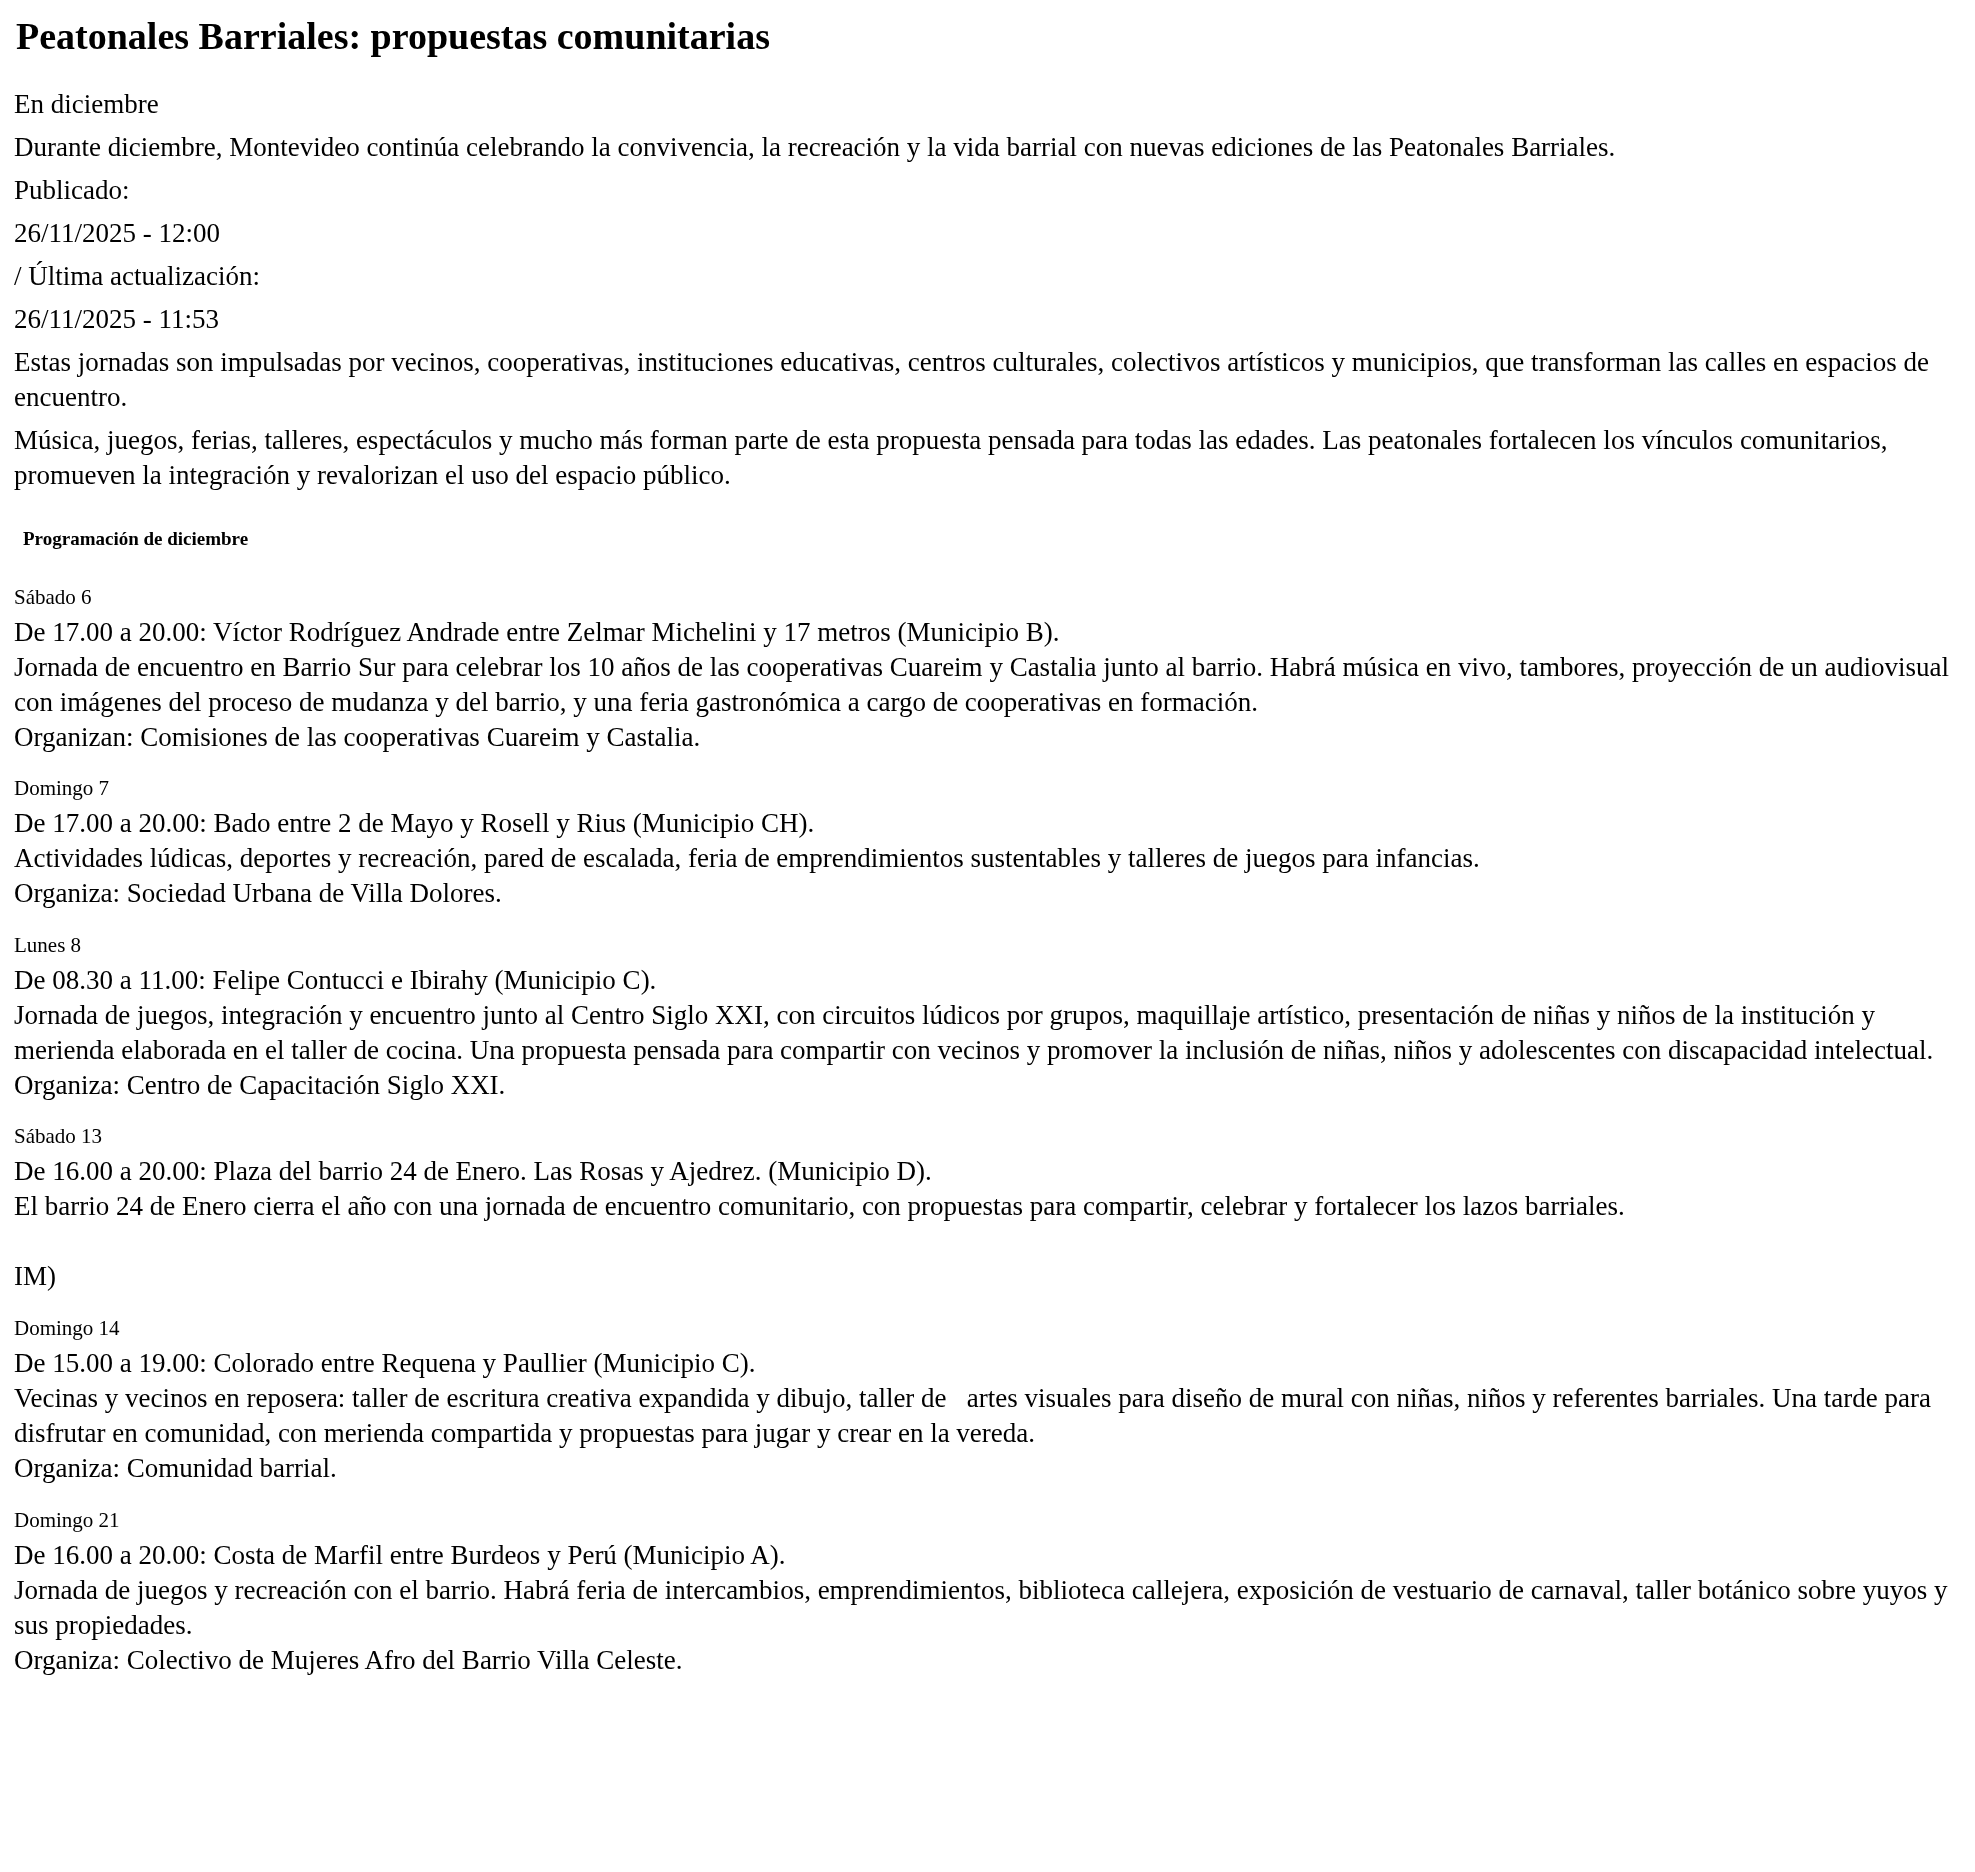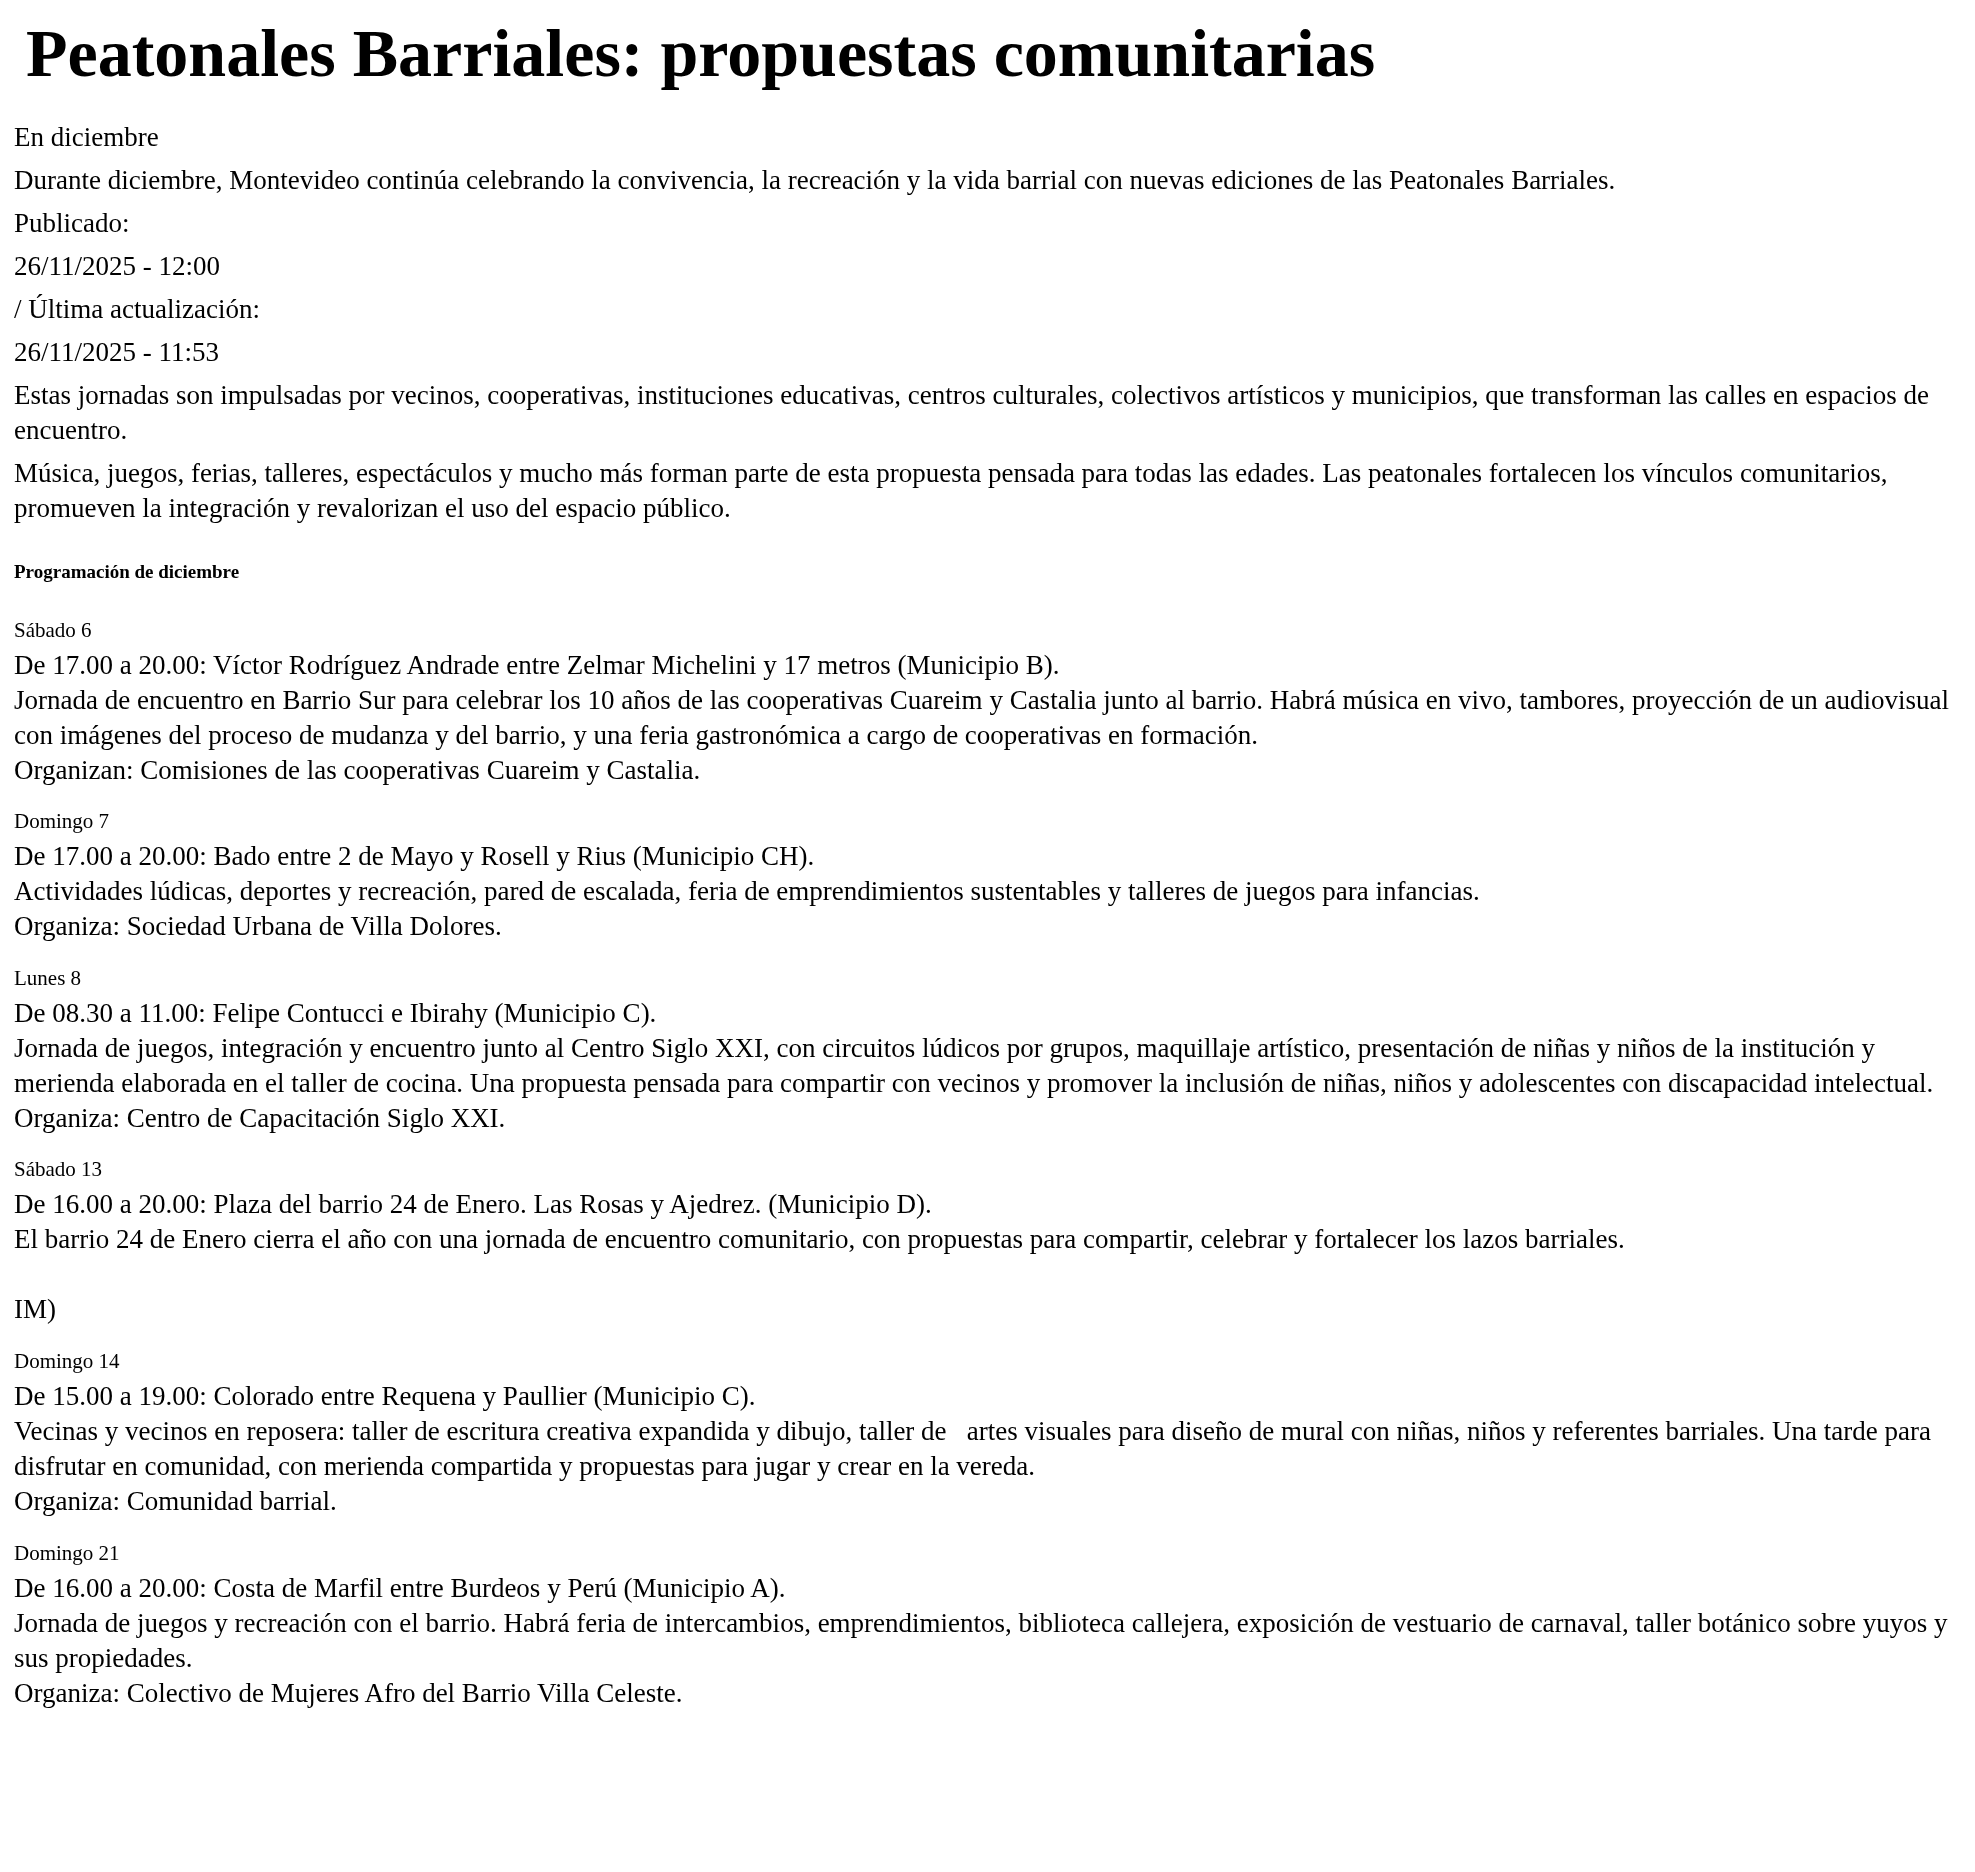--- a/index.html
+++ b/index.html
@@ -11,36 +11,36 @@
   body {
     width: 1975px;
     min-height: 1873px;
     font-family: "Liberation Serif", "DejaVu Serif", serif;
     overflow-x: hidden;
   }
   .content {
     padding: 0 11.3px 0 14px;
   }
   h1.page-title {
-    font-size: 68px;
+    font-size: 38px;
     line-height: 1.1;
     font-weight: bold;
-    margin: 16px 0 29px 12px;
+    margin: 16px 0 29px 2px;
   }
   p.para {
     font-size: 27px;
     line-height: 35px;
     margin: 8px 0;
     white-space: pre-wrap;
   }
   h2.section-label {
     font-size: 19px;
     line-height: 1.15;
     font-weight: bold;
-    margin: 35px 0 28px 0;
+    margin: 35px 0 28px 9px;
   }
   p.day-block {
     font-size: 27px;
     line-height: 35px;
     margin: 14.6px 0;
   }
   .day-title {
     font-weight: normal;
     font-size: 21px;
   }

